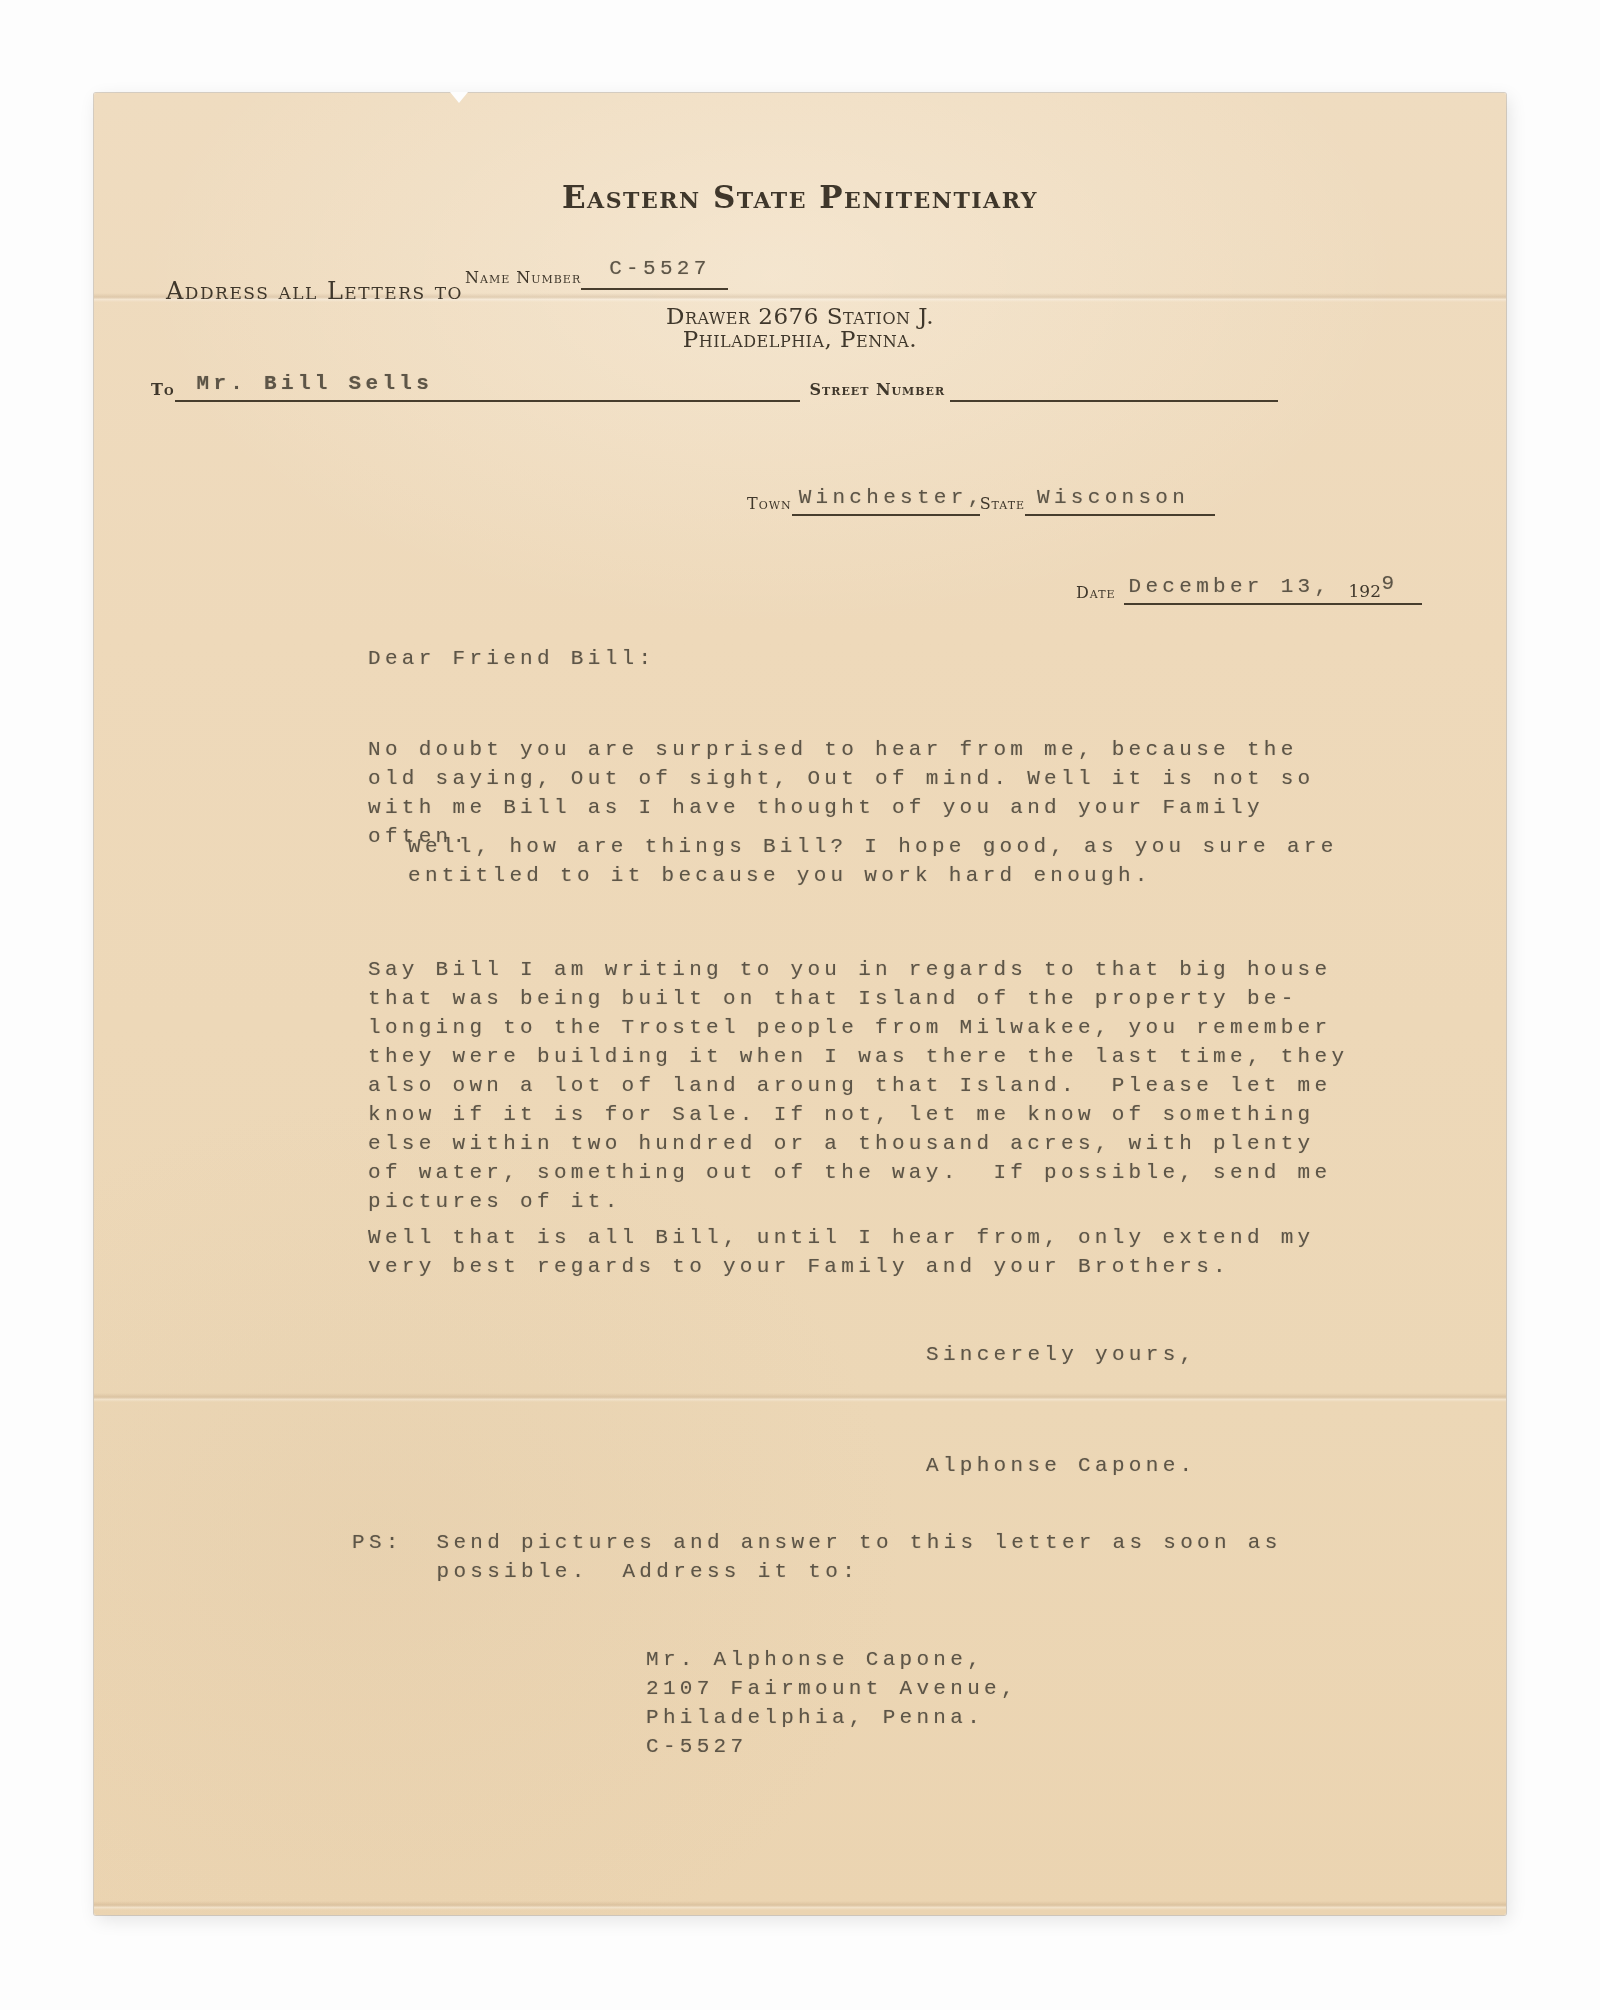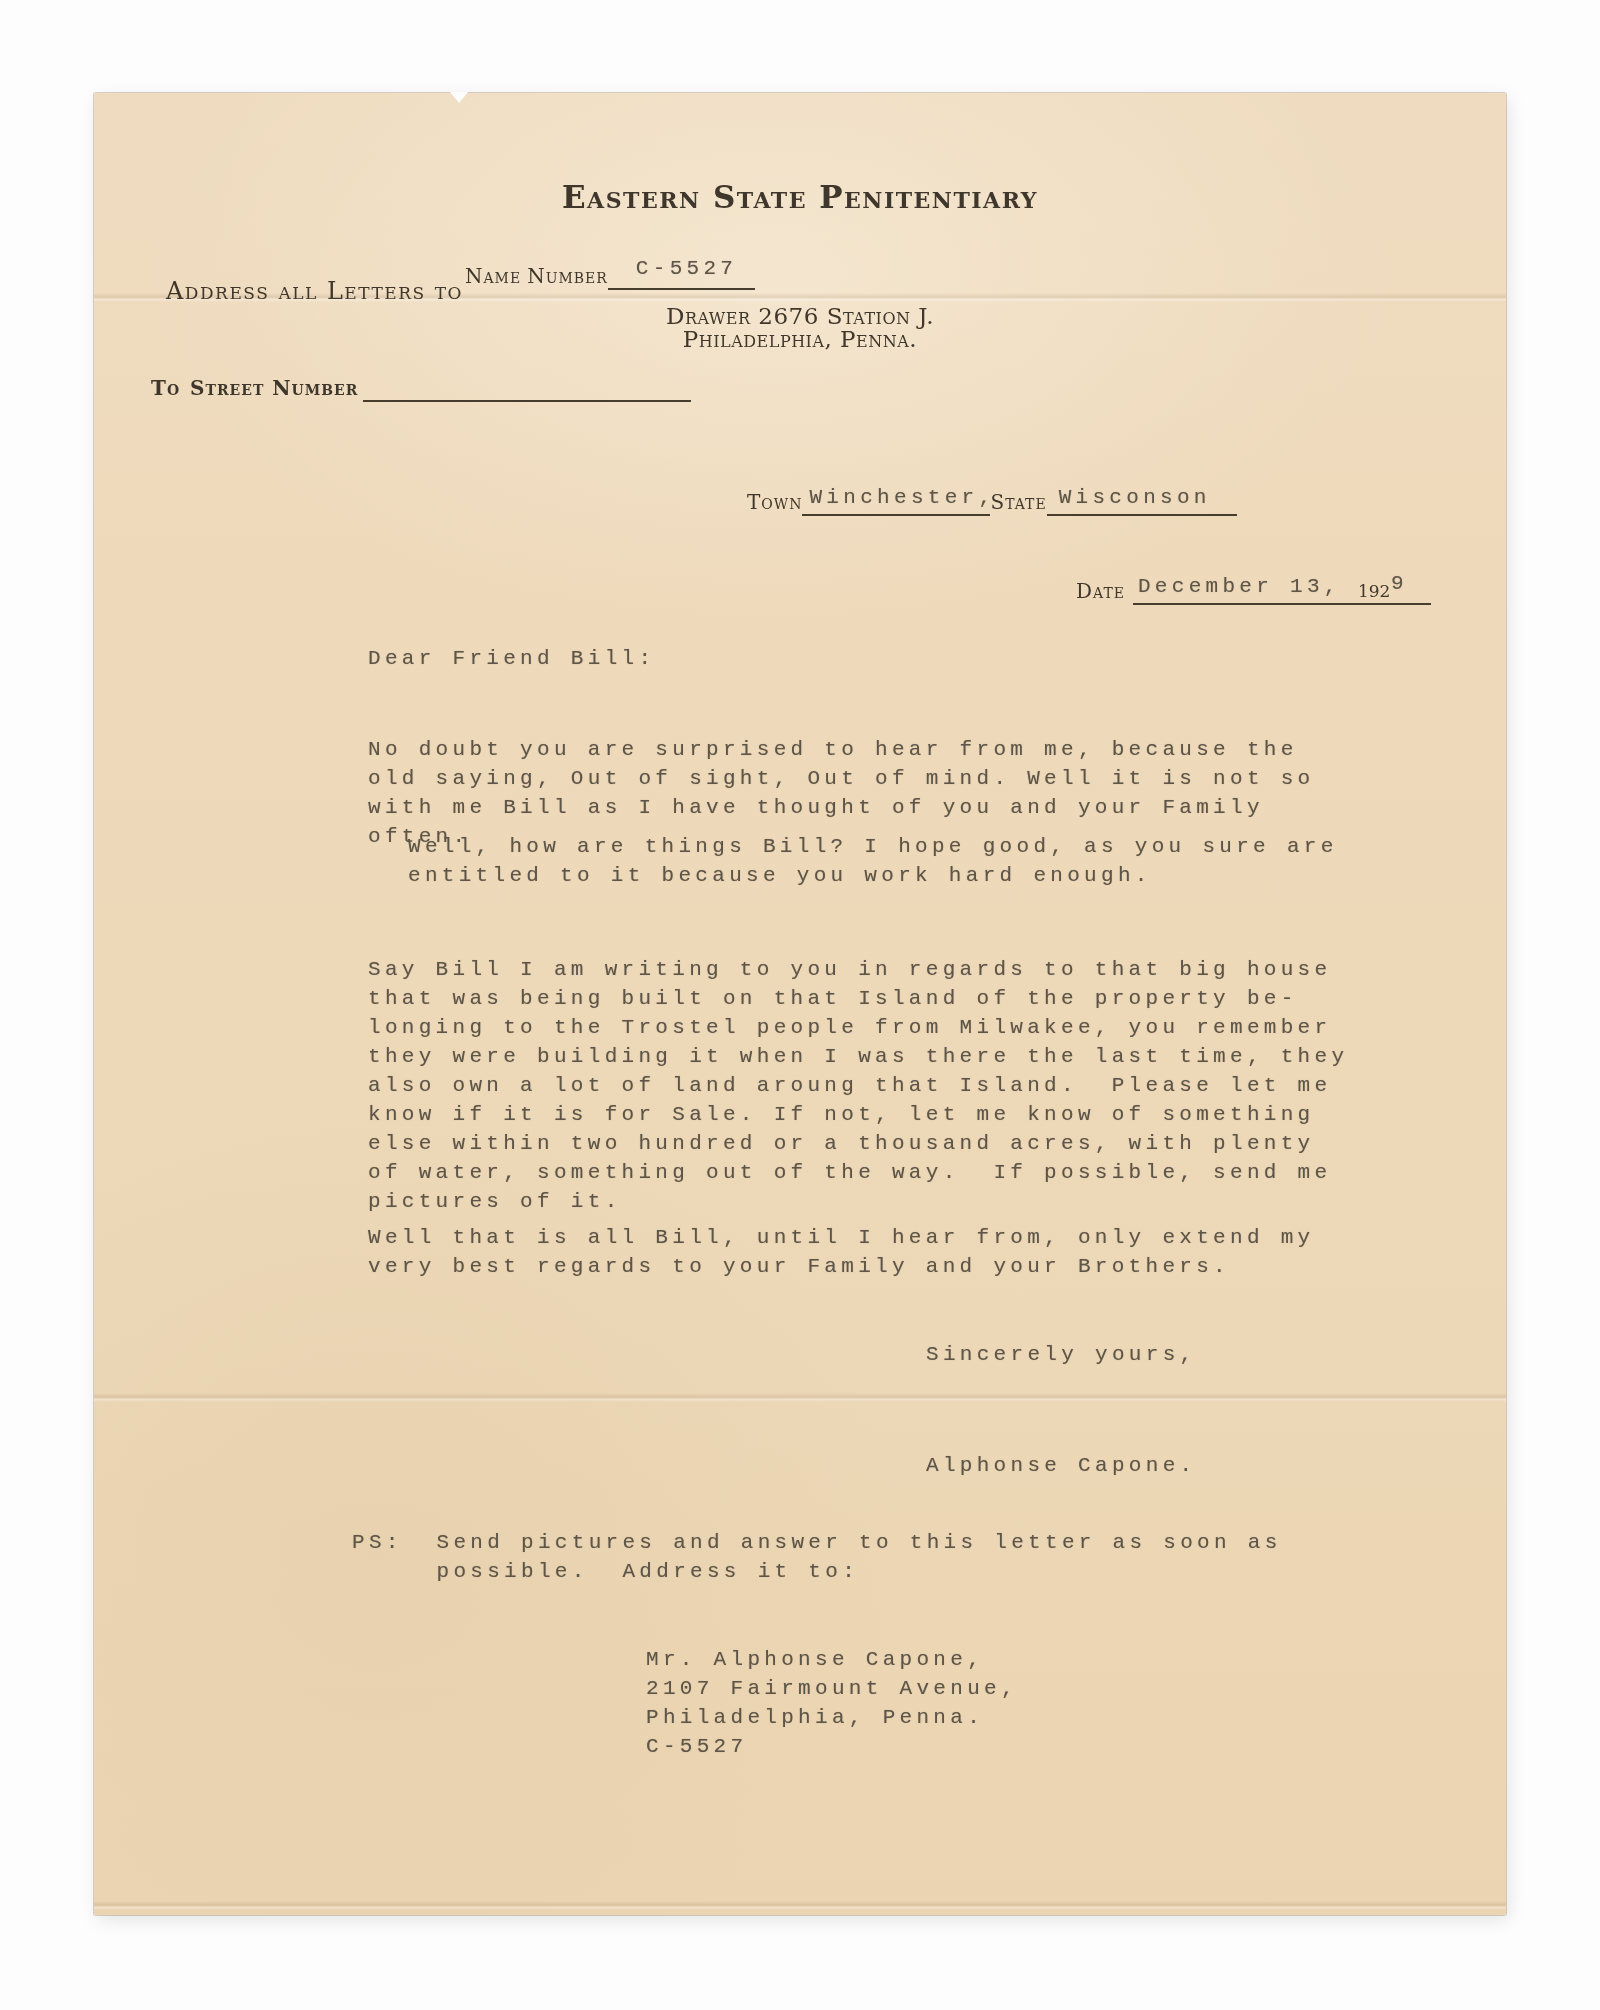--- a/index.html
+++ b/index.html
@@ -75,21 +75,21 @@
     font-size: 23px;
     line-height: 23px;
     letter-spacing: 0.5px;
   }
   .form-row {
     position: absolute;
     display: flex;
     align-items: flex-end;
   }
   .print-label {
-    font-size: 20px;
+    font-size: 16px;
     line-height: 1.1;
     padding-bottom: 3px;
     white-space: nowrap;
   }
   .fill {
     position: relative;
     height: 30px;
     border-bottom: 2px solid #473d2d;
     flex: 0 0 auto;
   }
@@ -140,20 +140,23 @@
       </span>
     </div>
 
     <div class="drawer-block print">
       <div>Drawer 2676 Station J.</div>
       <div>Philadelphia, Penna.</div>
     </div>
 
     <div class="form-row" style="left:57px; top:277px;font-weight:bold;">
       <span class="print-label print">To</span>
+      <span class="fill" style="width:625px">
+        <span class="typed" style="left:22px">Mr. Bill Sells</span>
+      </span>
       <span class="print-label print" style="margin-left:10px">Street Number</span>
       <span class="fill" style="width:328px; margin-left:5px"></span>
     </div>
 
     <div class="form-row" style="left:653px; top:391px;">
       <span class="print-label print">Town</span>
       <span class="fill" style="width:188px">
         <span class="typed" style="left:7px">Winchester,</span>
       </span>
       <span class="print-label print">State</span>

